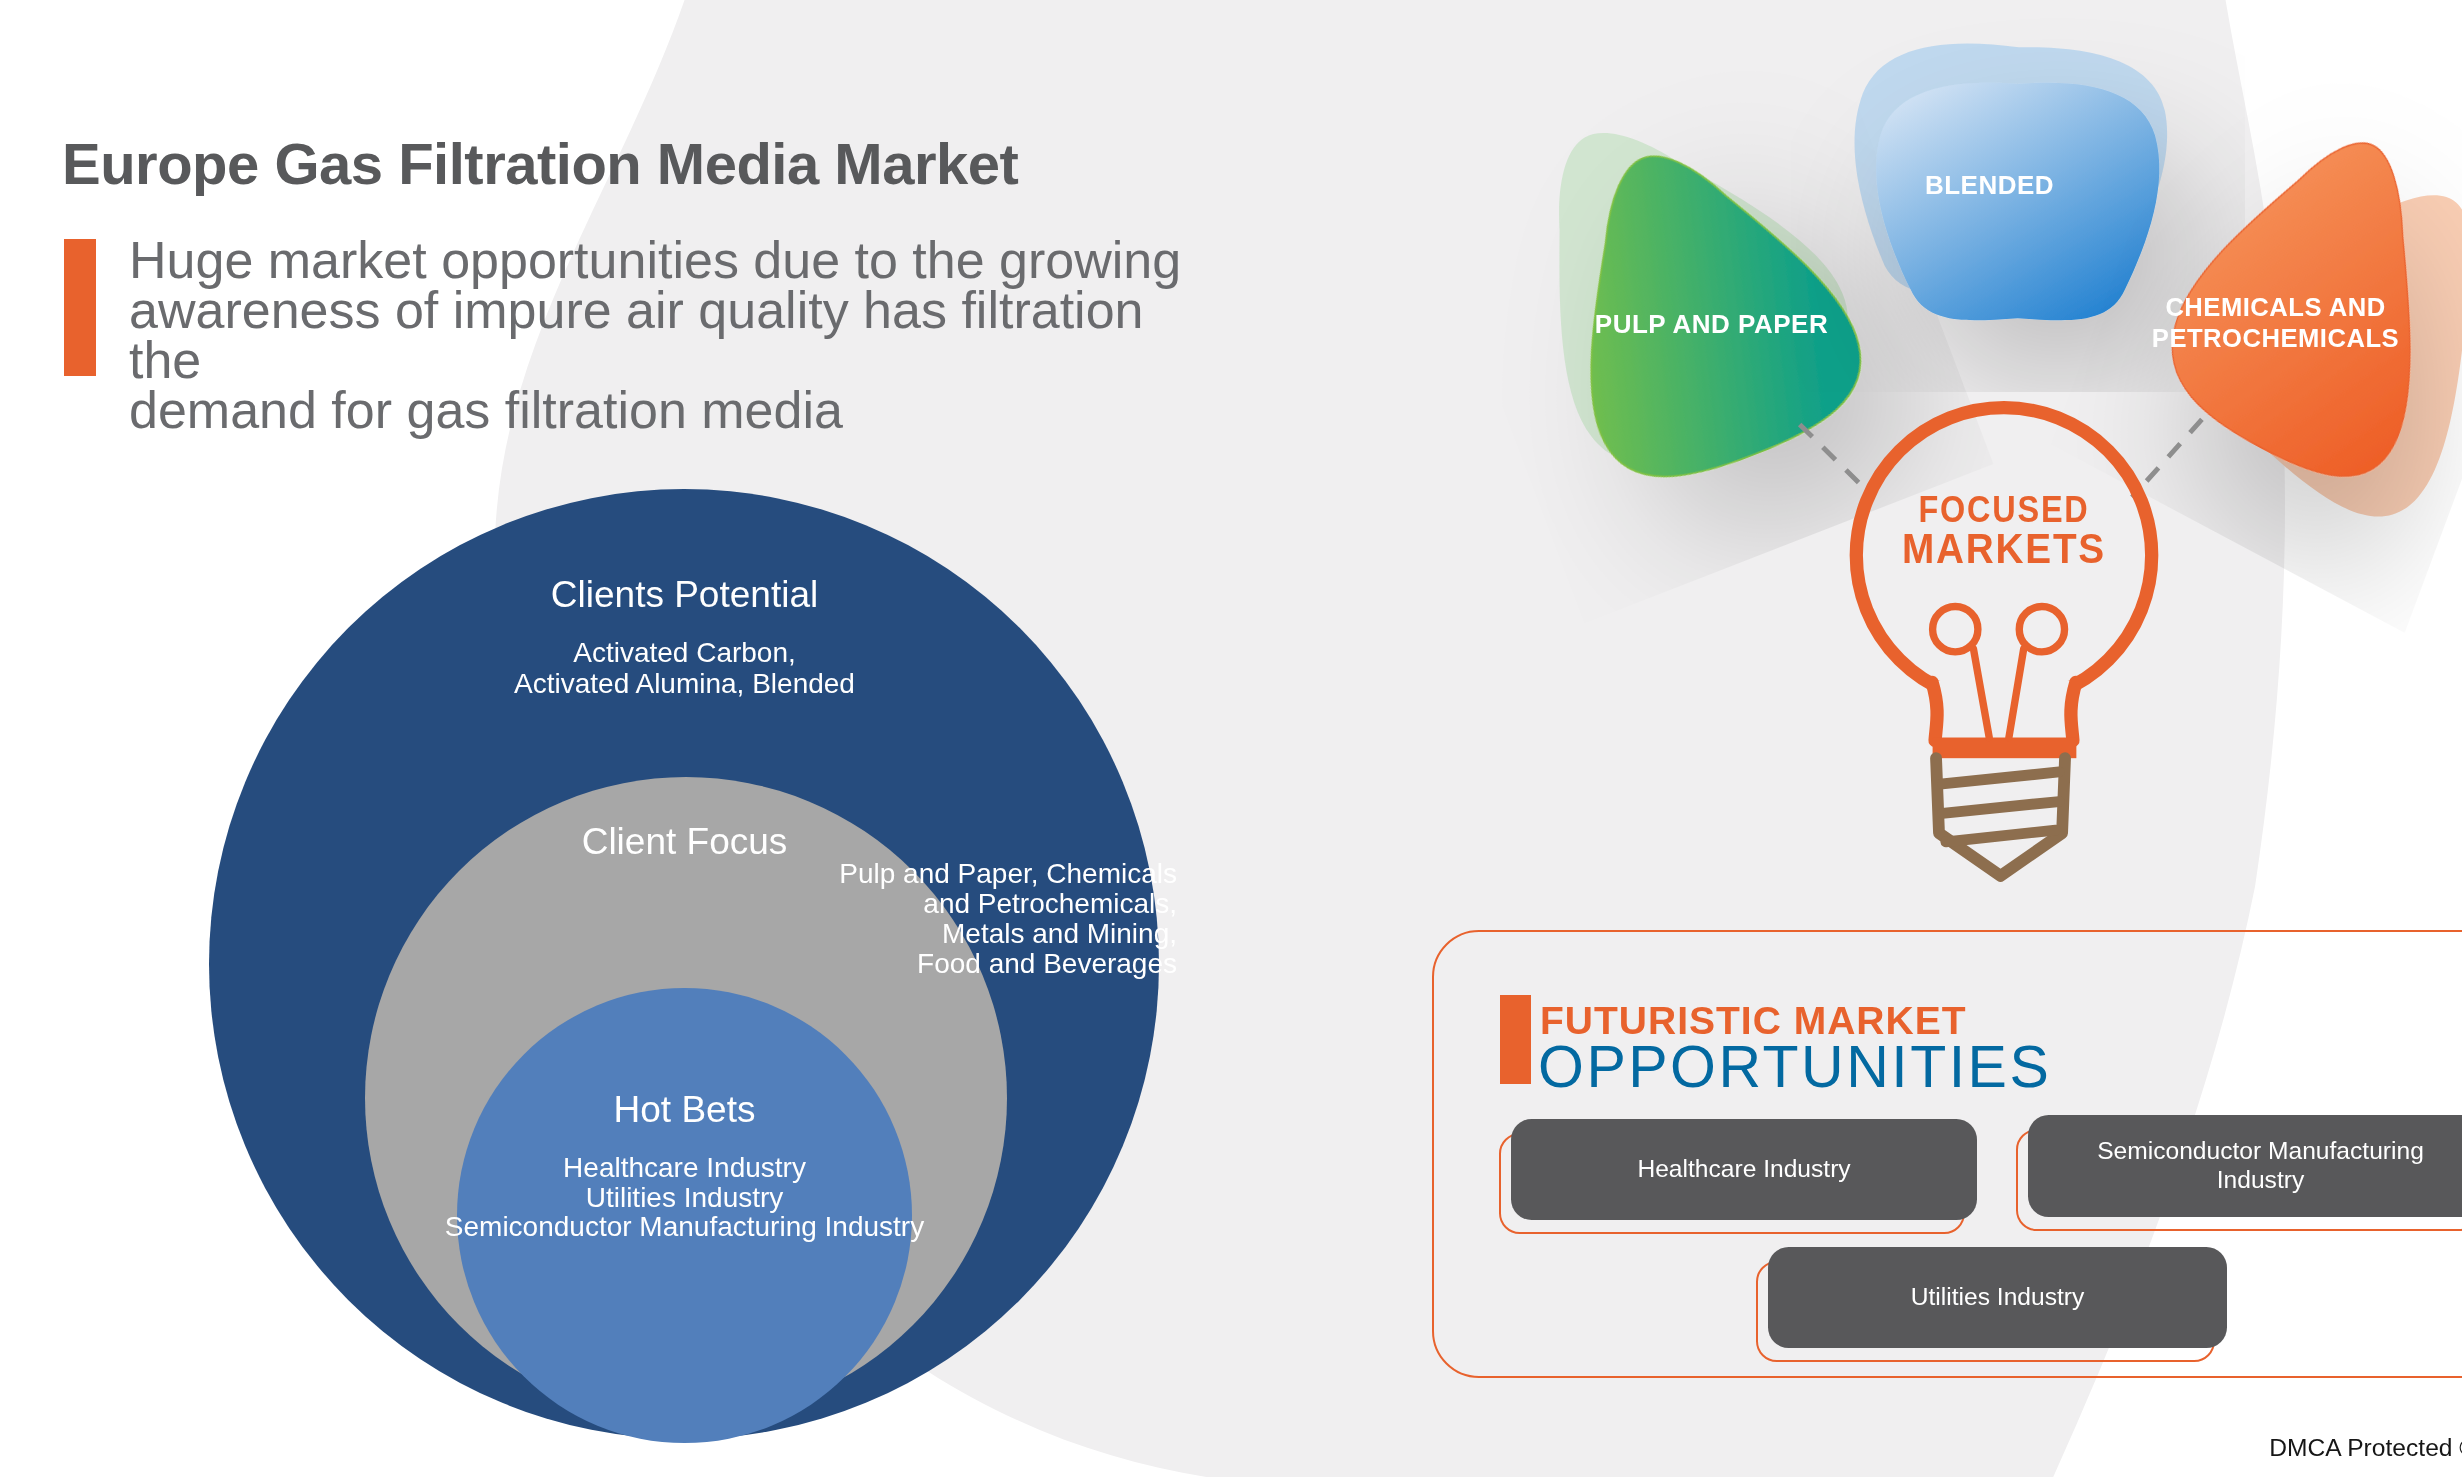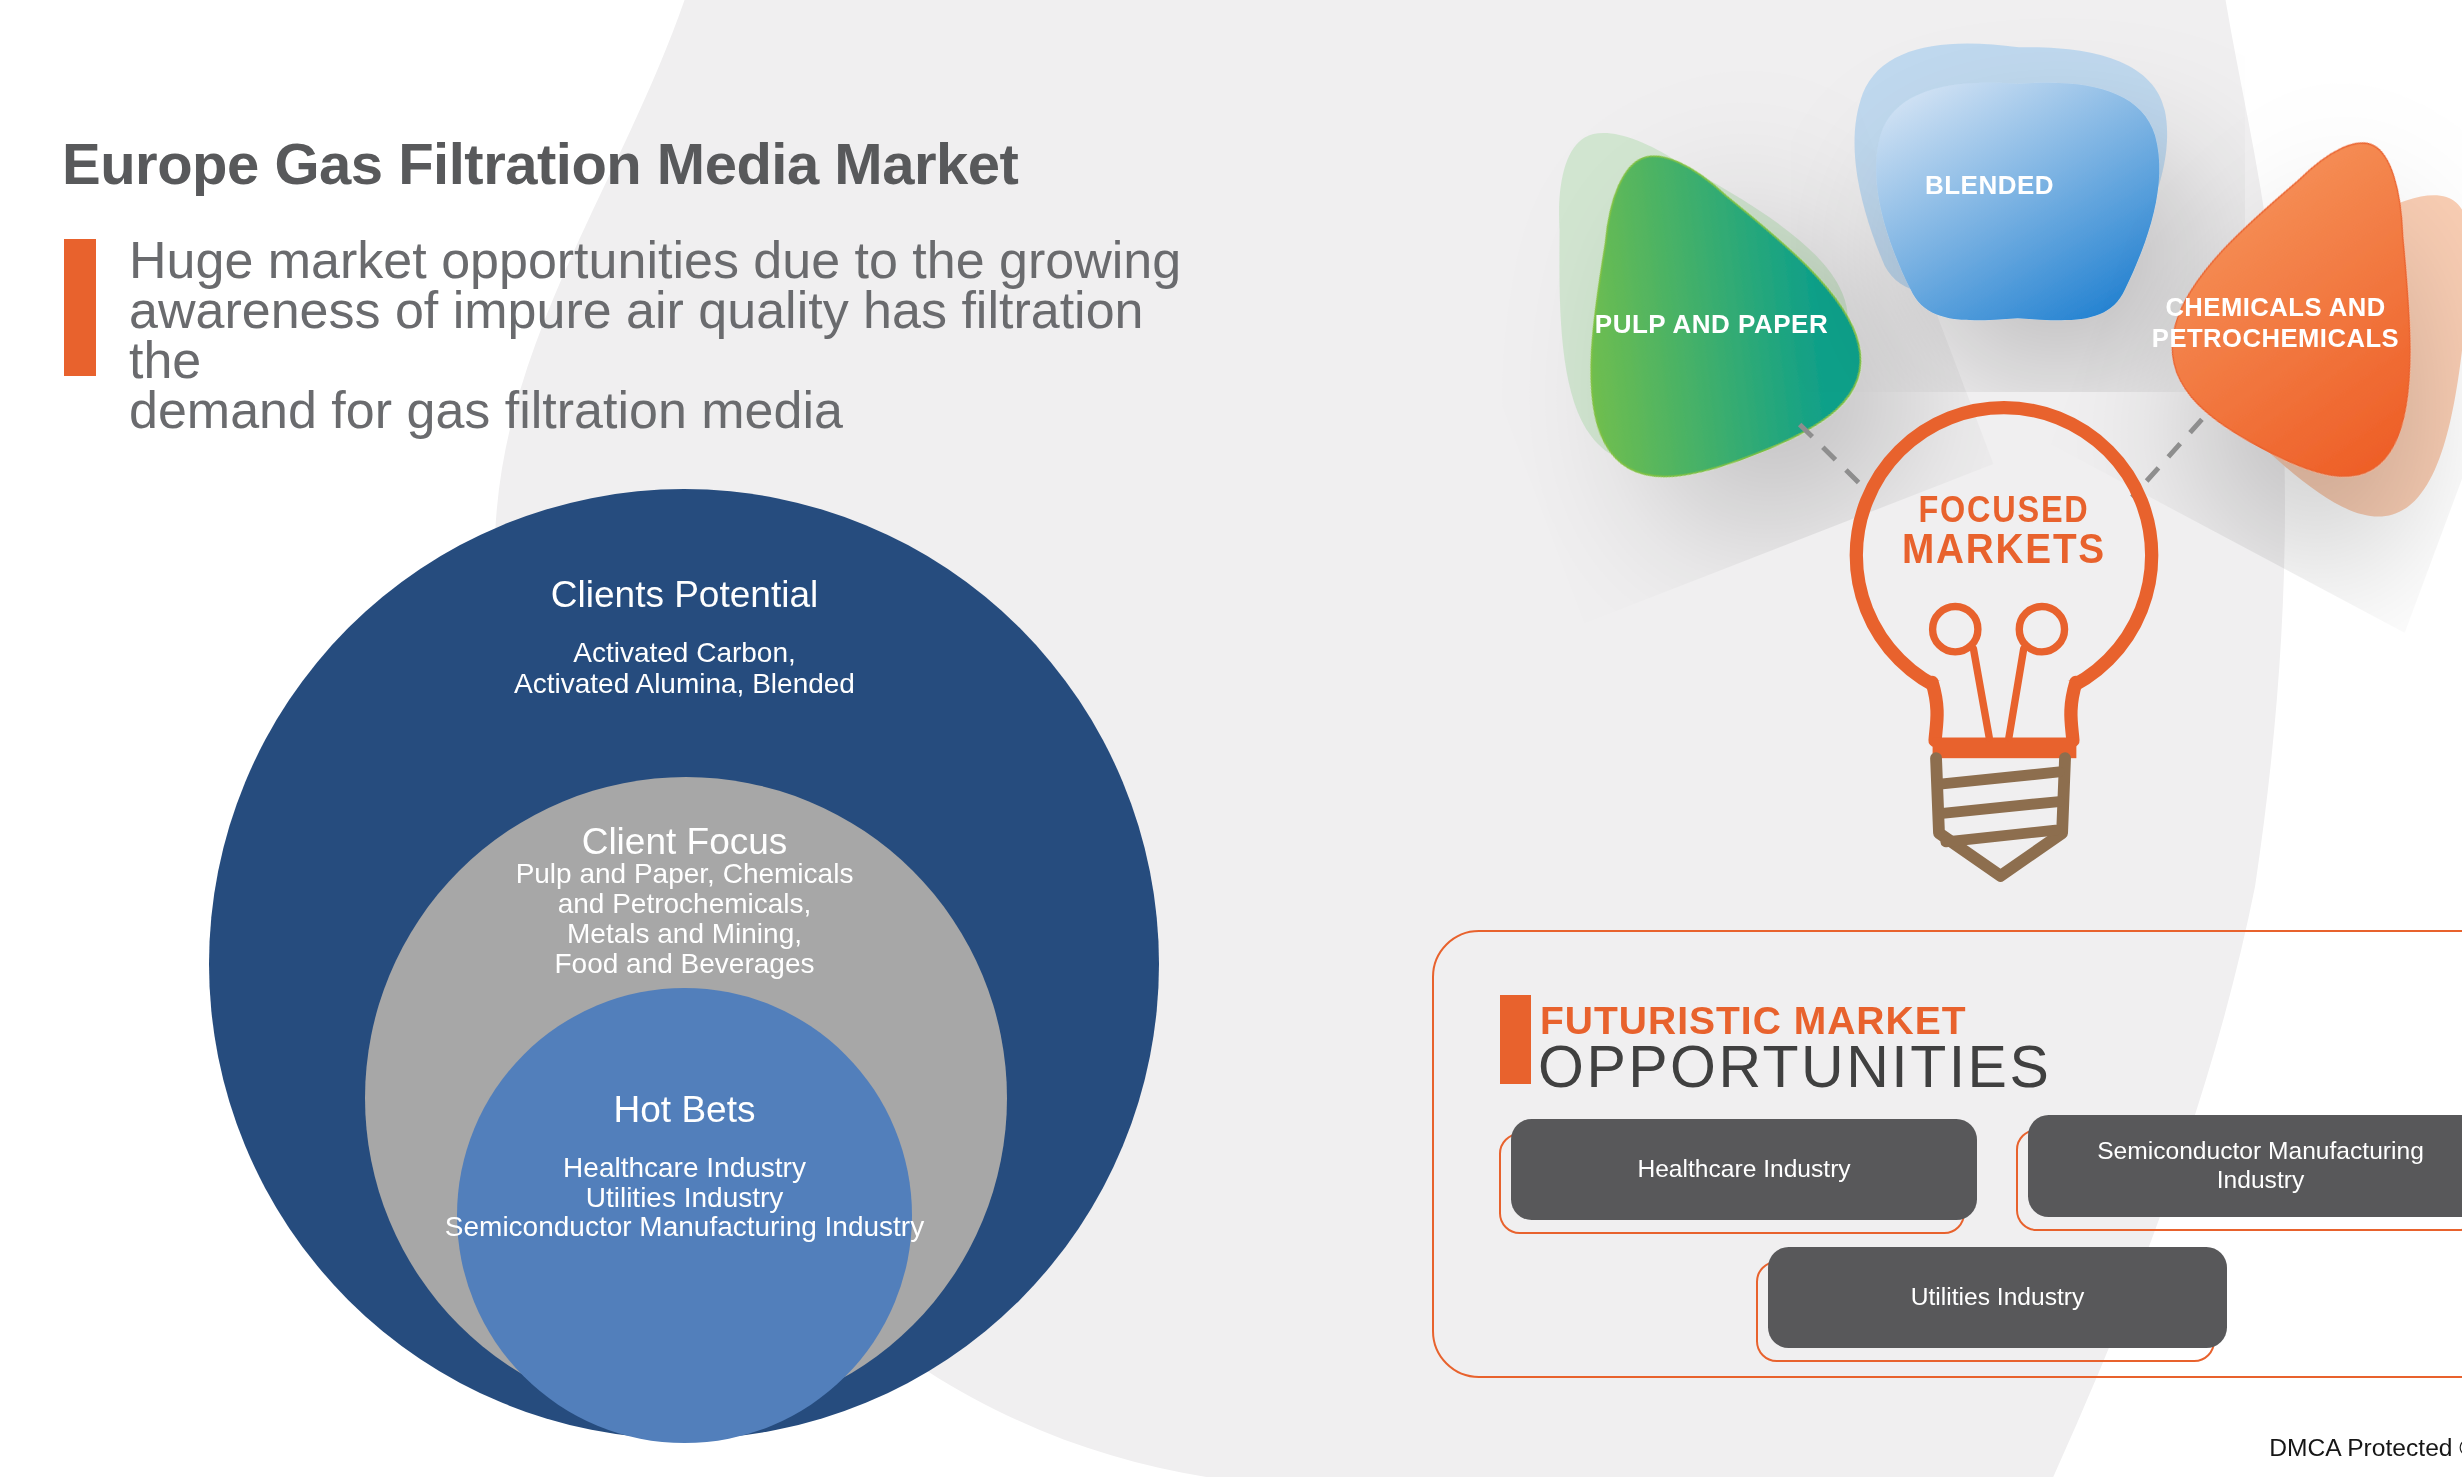--- a/index.html
+++ b/index.html
@@ -24,21 +24,21 @@
 
   
   .circle{border-radius:50%;}
   .circle-outer{left:209px;top:489px;width:950px;height:950px;background:#264C7E;}
   .circle-middle{left:365px;top:777px;width:642px;height:642px;background:#A7A7A7;}
   .circle-inner{left:457px;top:988px;width:455px;height:455px;background:#527FBB;}
   .venn-text{left:192px;width:985px;text-align:center;color:#ffffff;}
   .venn-h{font-size:37px;font-weight:normal;}
   .venn-sub{font-size:28px;line-height:30.5px;}
   .vt1{top:574px;} .vs1{top:638px;}
-  .vt2{top:821px;} .vs2{top:859px;line-height:30px;}
+  .vt2{top:821px;} .vs2{top:859px;line-height:30px;text-align:right;}
   .vt3{top:1089px;} .vs3{top:1153px;line-height:29.5px;}
 
   
   .pick-label{
     text-align:center;color:#ffffff;font-weight:bold;font-size:26px;letter-spacing:0.5px;
   }
   .pick-pulp{left:1564px;top:309px;width:295px;}
   .pick-blended{left:1842px;top:170px;width:295px;}
   .pick-chem{left:2123px;top:292px;width:305px;font-size:25.6px;line-height:30.5px;}
   .bulb-word{
@@ -53,21 +53,21 @@
     left:1432px;top:930px;width:1099px;height:444px;
     border:2px solid #E8622D;border-radius:47px;background:transparent;
   }
   .opp-bar{left:1500px;top:995px;width:30.5px;height:89px;background:#E8622D;}
   .opp-h1{
     left:1540px;top:999px;width:689px;
     font-size:39px;font-weight:bold;letter-spacing:1px;color:#E8622D;
   }
   .opp-h2{
     left:1538px;top:1033px;width:739px;
-    font-size:59px;font-weight:normal;letter-spacing:2.5px;color:#404040;
+    font-size:59px;font-weight:normal;letter-spacing:2.5px;color:#0369a1;
   }
   .btn-wrap{position:absolute;}
   .btn-ghost{
     position:absolute;left:-12.3px;top:13.8px;width:100%;height:100%;
     border:2px solid #E8622D;border-radius:20.7px;box-sizing:border-box;
   }
   .btn-face{
     position:absolute;left:0;top:0;width:100%;height:100%;
     background:#58585A;border-radius:20.7px;
     display:flex;align-items:center;justify-content:center;text-align:center;

